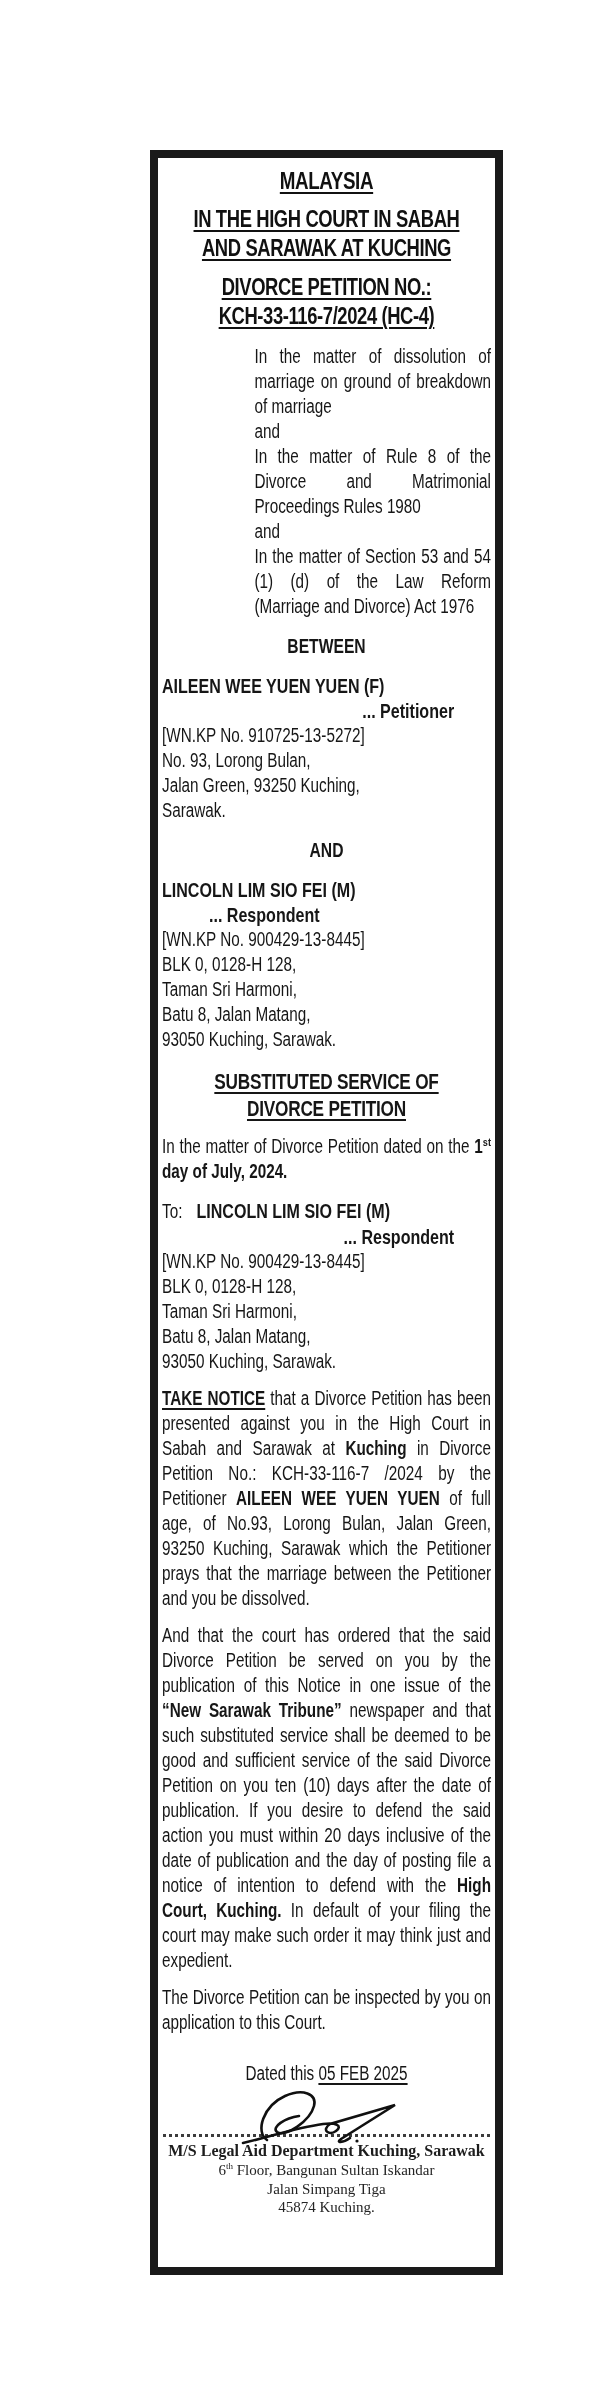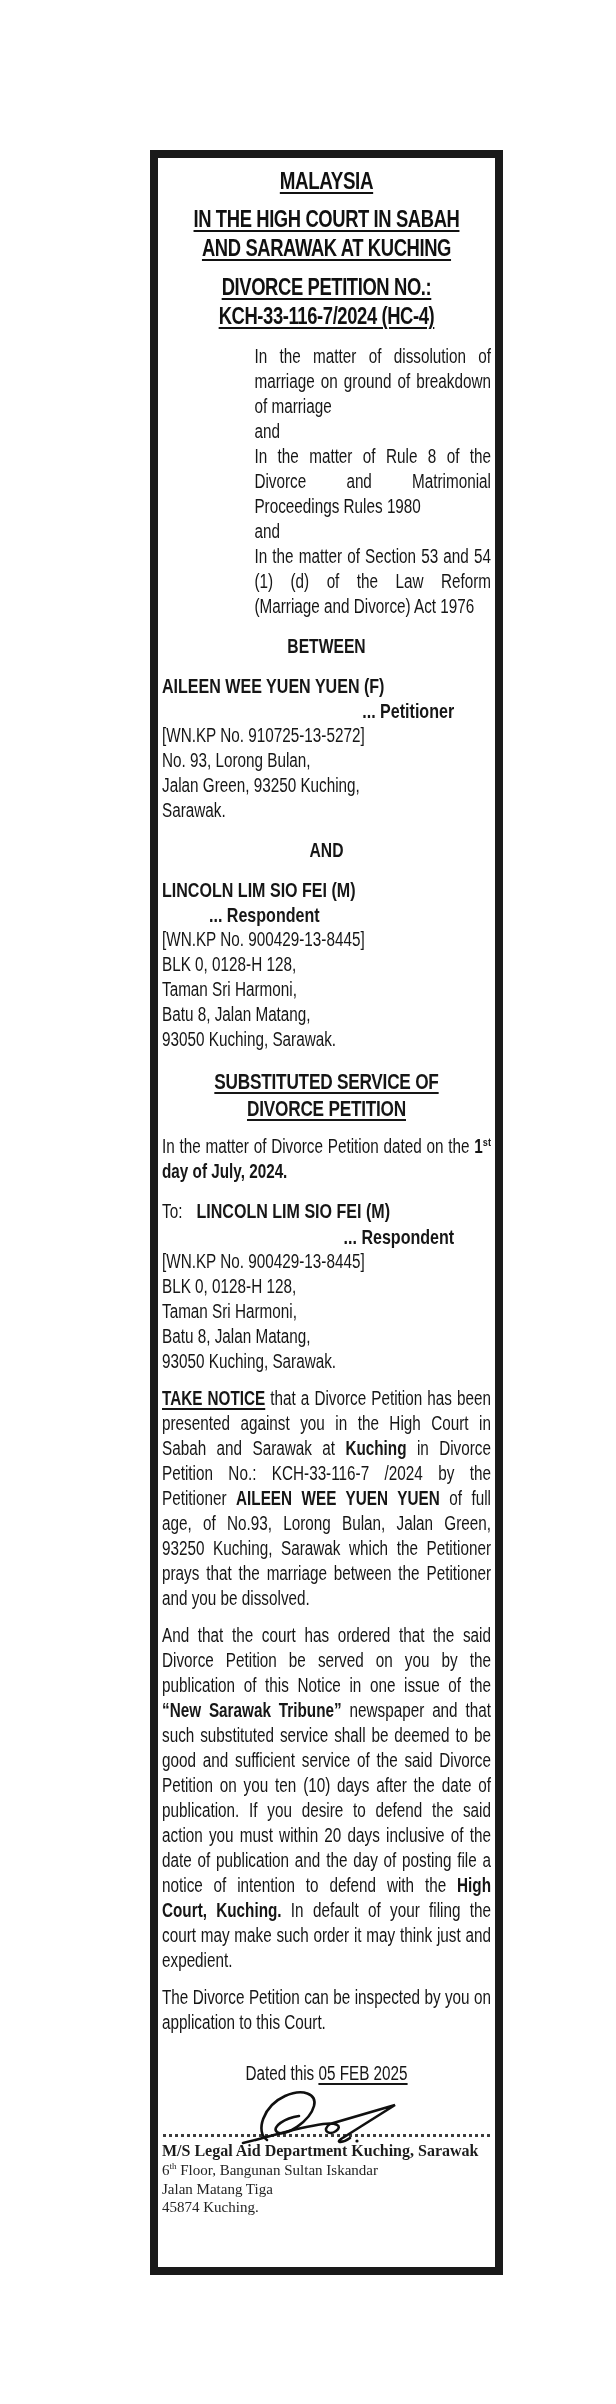--- a/index.html
+++ b/index.html
@@ -22,21 +22,21 @@
   .party{margin-top:14px;}
   .pname{font-weight:bold;font-size:20.5px;}
   .role{font-weight:bold;font-size:20.5px;}
   .right{text-align:right;padding-right:47px;}
   .indent{padding-left:60px;}
   .sect{font-weight:bold;font-size:22px;line-height:27px;margin-top:16px;letter-spacing:-0.3px;}
   .para{margin-top:12px;}
   .dated{margin-top:26px;}
   sup{font-size:60%;vertical-align:super;line-height:0;}
   .to-label{display:inline-block;margin-right:18px;}
-  .sigarea{margin-top:2px;
+  .sigarea{margin-top:2px;text-align:center;
            font-family:"Liberation Serif","DejaVu Serif",serif;color:#242424;}
   .sigarea svg{display:block;margin:2px auto -16px auto;}
   .dotline{border-top:3px dotted #3c3c3c;height:0;margin:0 1px;}
   .firm{font-weight:bold;font-size:16px;line-height:20px;margin-top:4px;color:#1c1c1c;}
   .sline{font-size:15px;line-height:18.5px;}
 </style>
 </head>
 <body>
 
 <div class="page">
@@ -117,17 +117,17 @@
       <svg width="180" height="62" viewBox="0 0 180 62">
         <g fill="none" stroke="#101010" stroke-width="2.6" stroke-linecap="round">
           <path d="M30,52 C18,44 26,18 48,8 C66,0 80,6 77,18 C73,33 48,50 40,44 C34,39 48,30 62,28"></path>
           <path d="M6,55 C36,48 58,40 86,36 C99,34 106,38 99,43 C92,48 84,42 93,36 L158,17 L104,51 C98,55 106,55 113,50"></path>
           <circle cx="120" cy="53" r="1.6" fill="#101010" stroke="none"></circle>
         </g>
       </svg>
       <div class="dotline"></div>
       <div class="firm">M/S Legal Aid Department Kuching, Sarawak</div>
       <div class="sline"><span>6</span><sup>th</sup><span> Floor, Bangunan Sultan Iskandar</span></div>
-      <div class="sline">Jalan Matang Tiga</div>
+      <div class="sline">Jalan Simpang Tiga</div>
       <div class="sline">45874 Kuching.</div>
     </div>
   </div>
 </div>
 
 </body></html>

